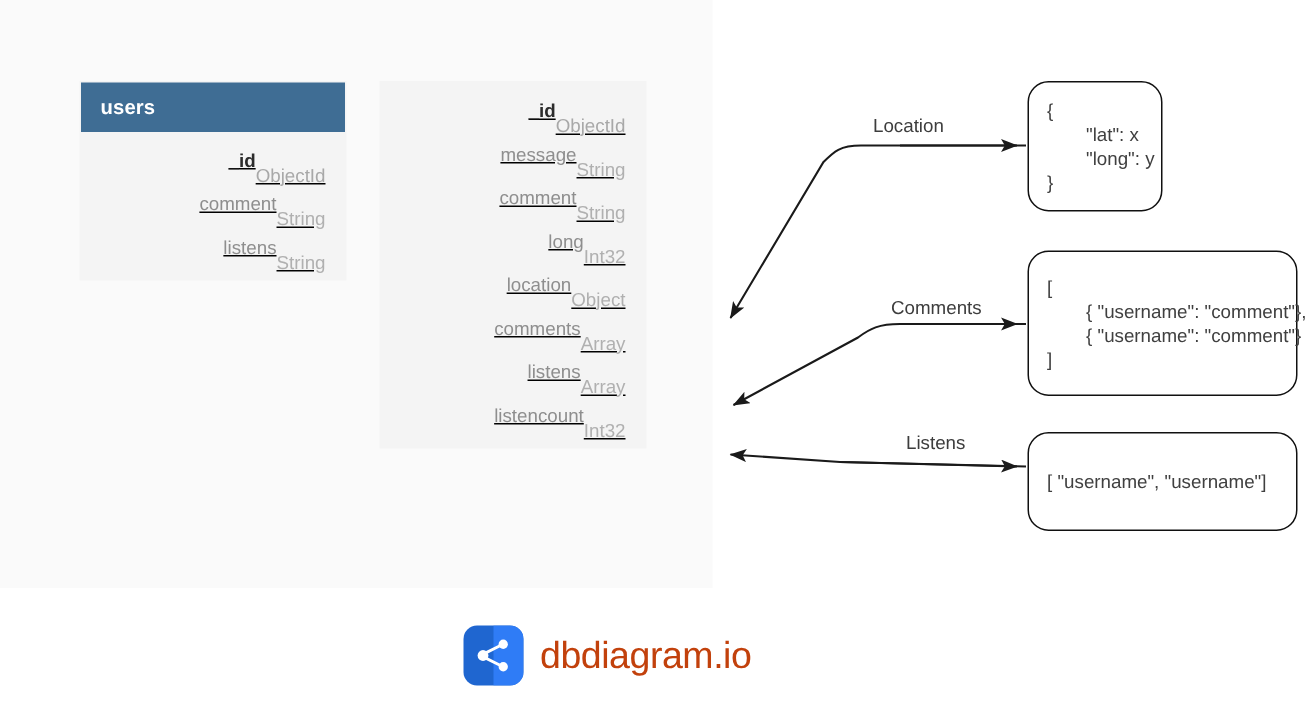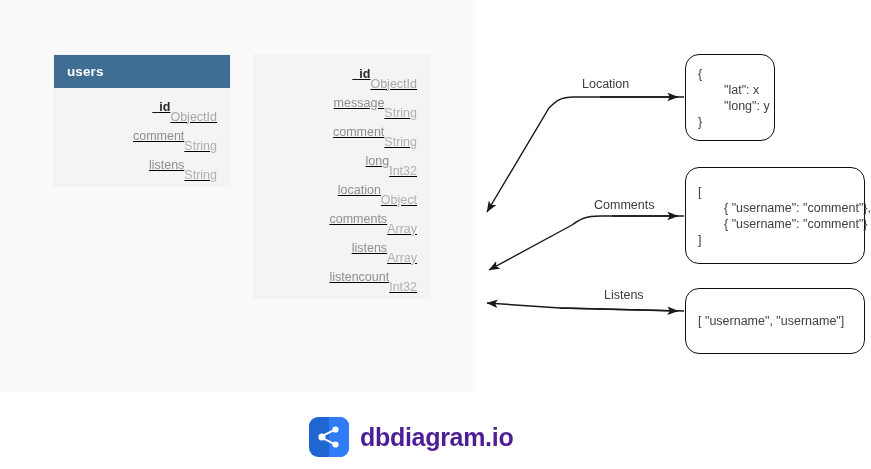--- a/index.html
+++ b/index.html
@@ -152,23 +152,22 @@
     right: 0; top: 0;
     width: 50%; height: 100%;
     background: #2f7cf6;
   }
   #brand-mark svg {
     position: absolute;
     left: 7px; top: 7px;
   }
   #brand-name {
     font-size: 25px;
-    color: #4c1d95;
+    color: #c2410c;
     letter-spacing: -0.3px;
-    font-weight: bold;
   }
 </style>
 </head>
 <body>
 
 <div id="canvas-panel"></div>
 
 <div class="db-table" id="table-users">
   <div class="db-table-header">
     <span>users</span>

